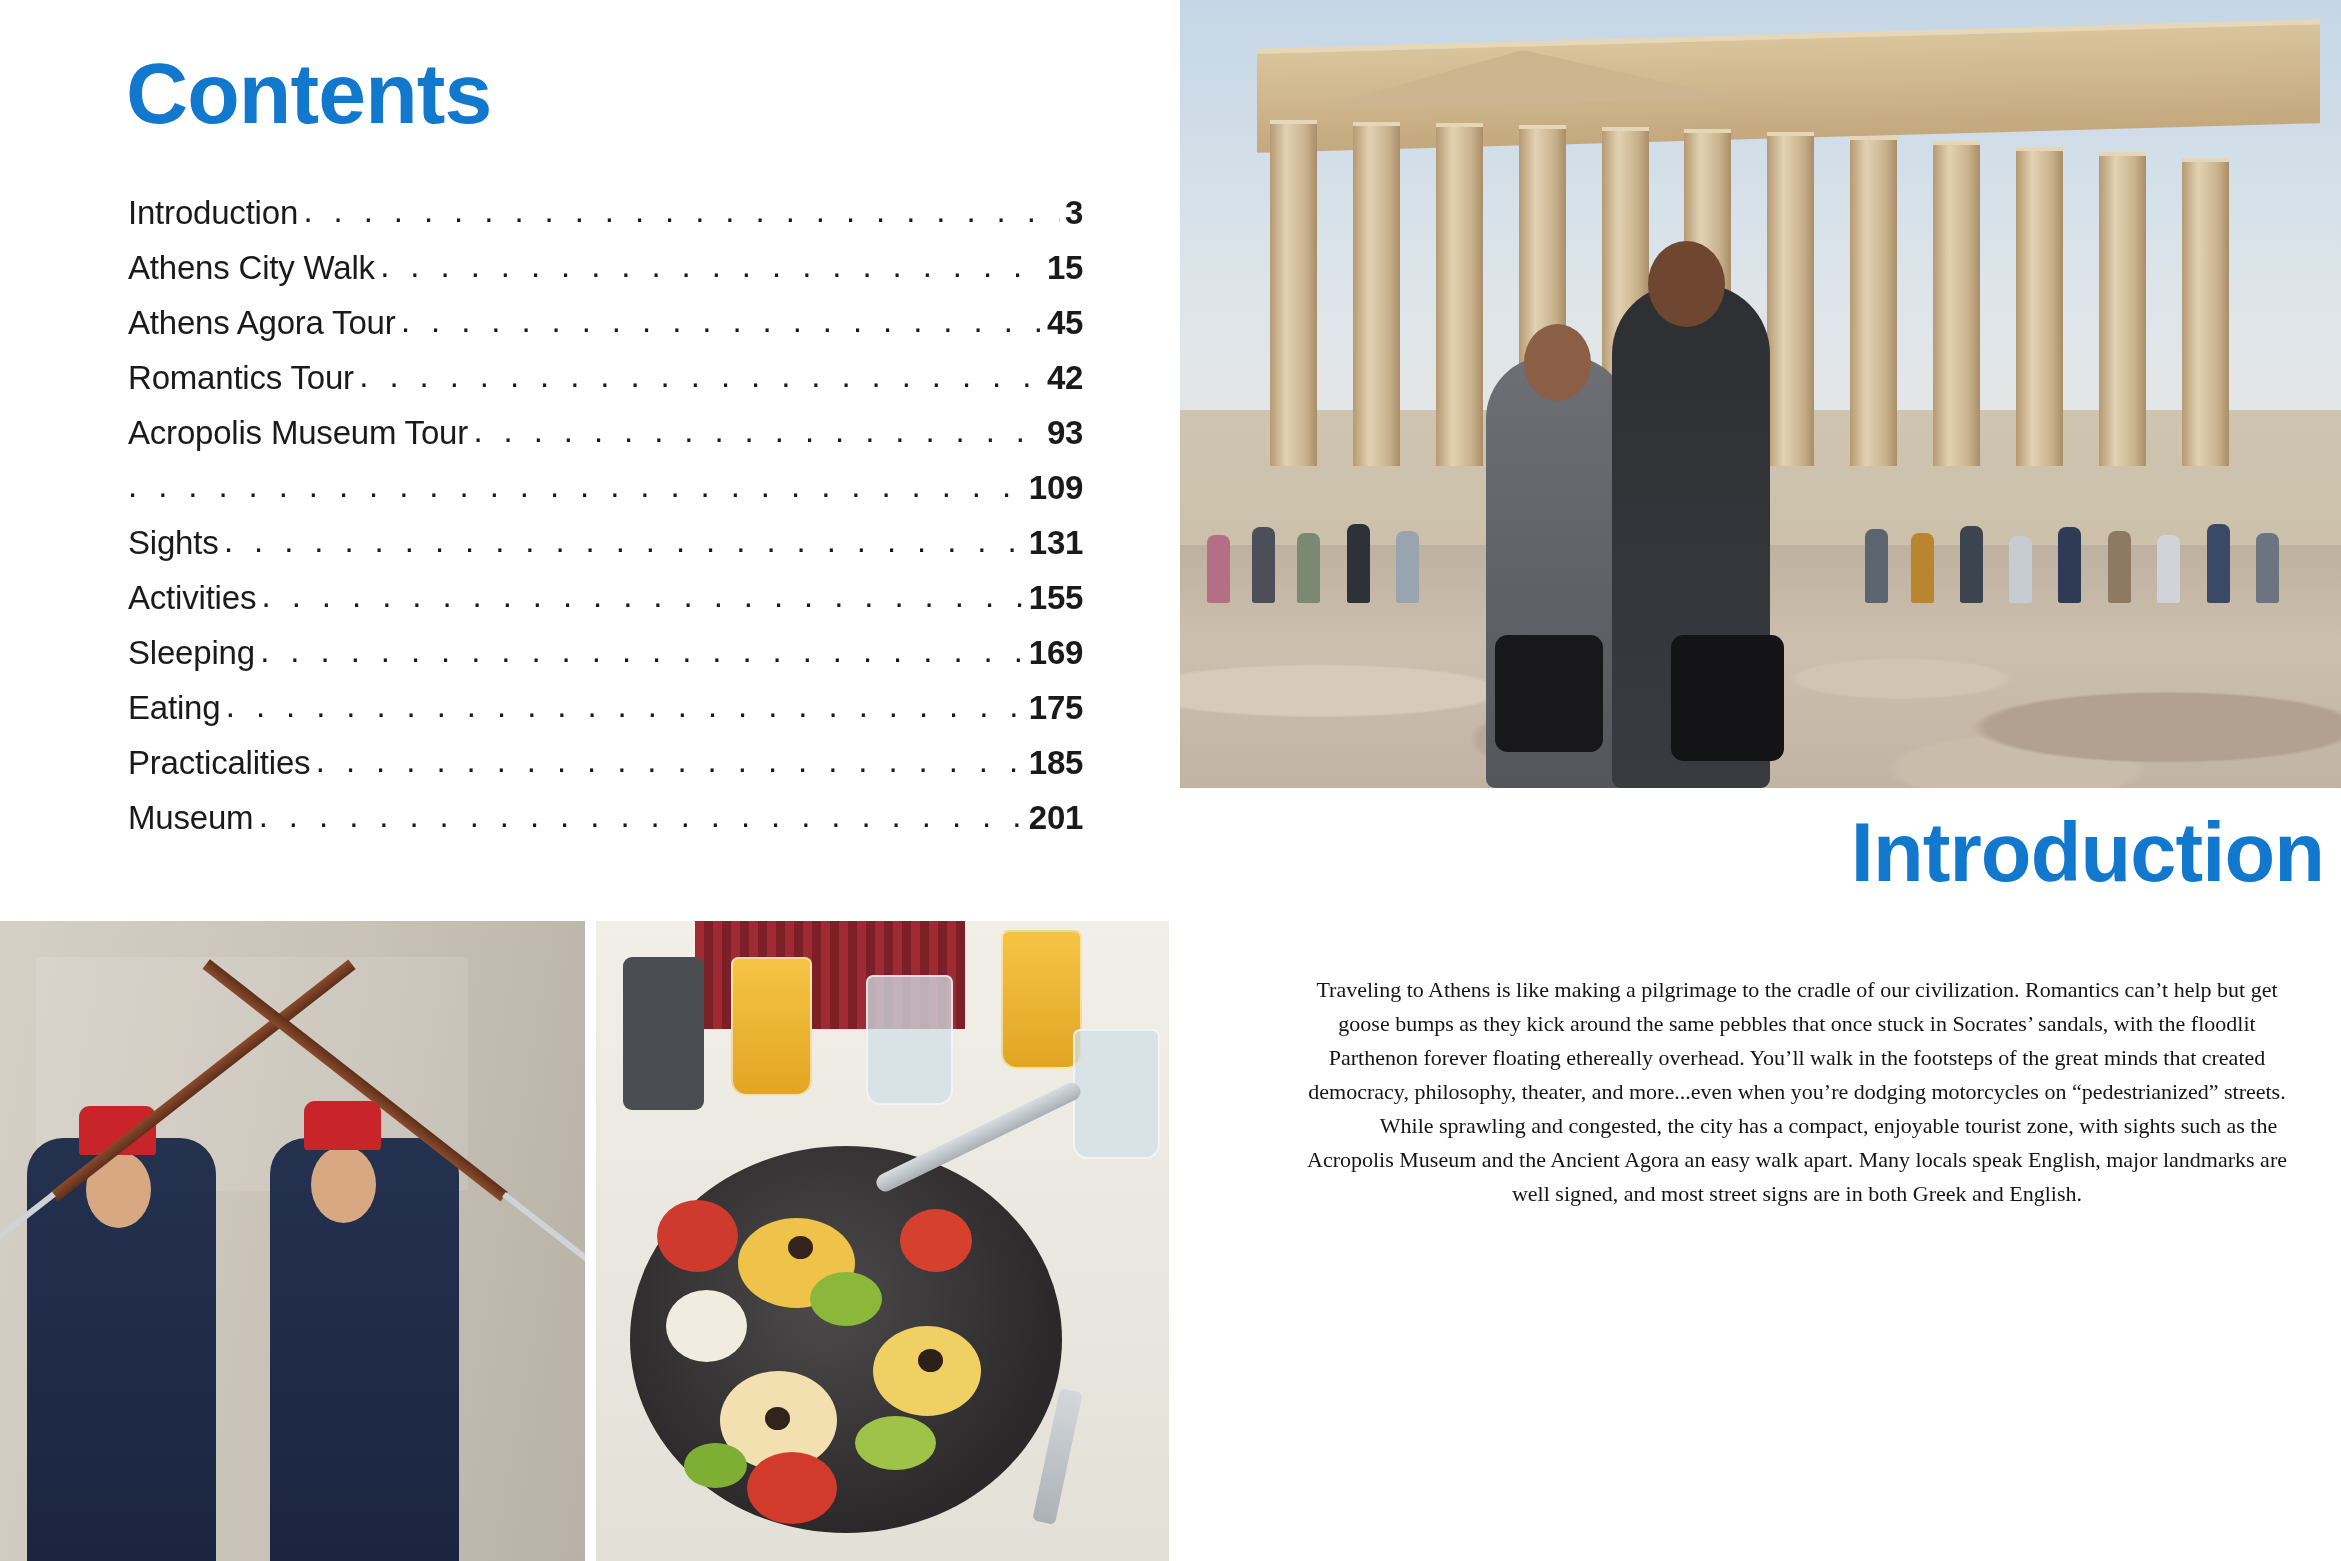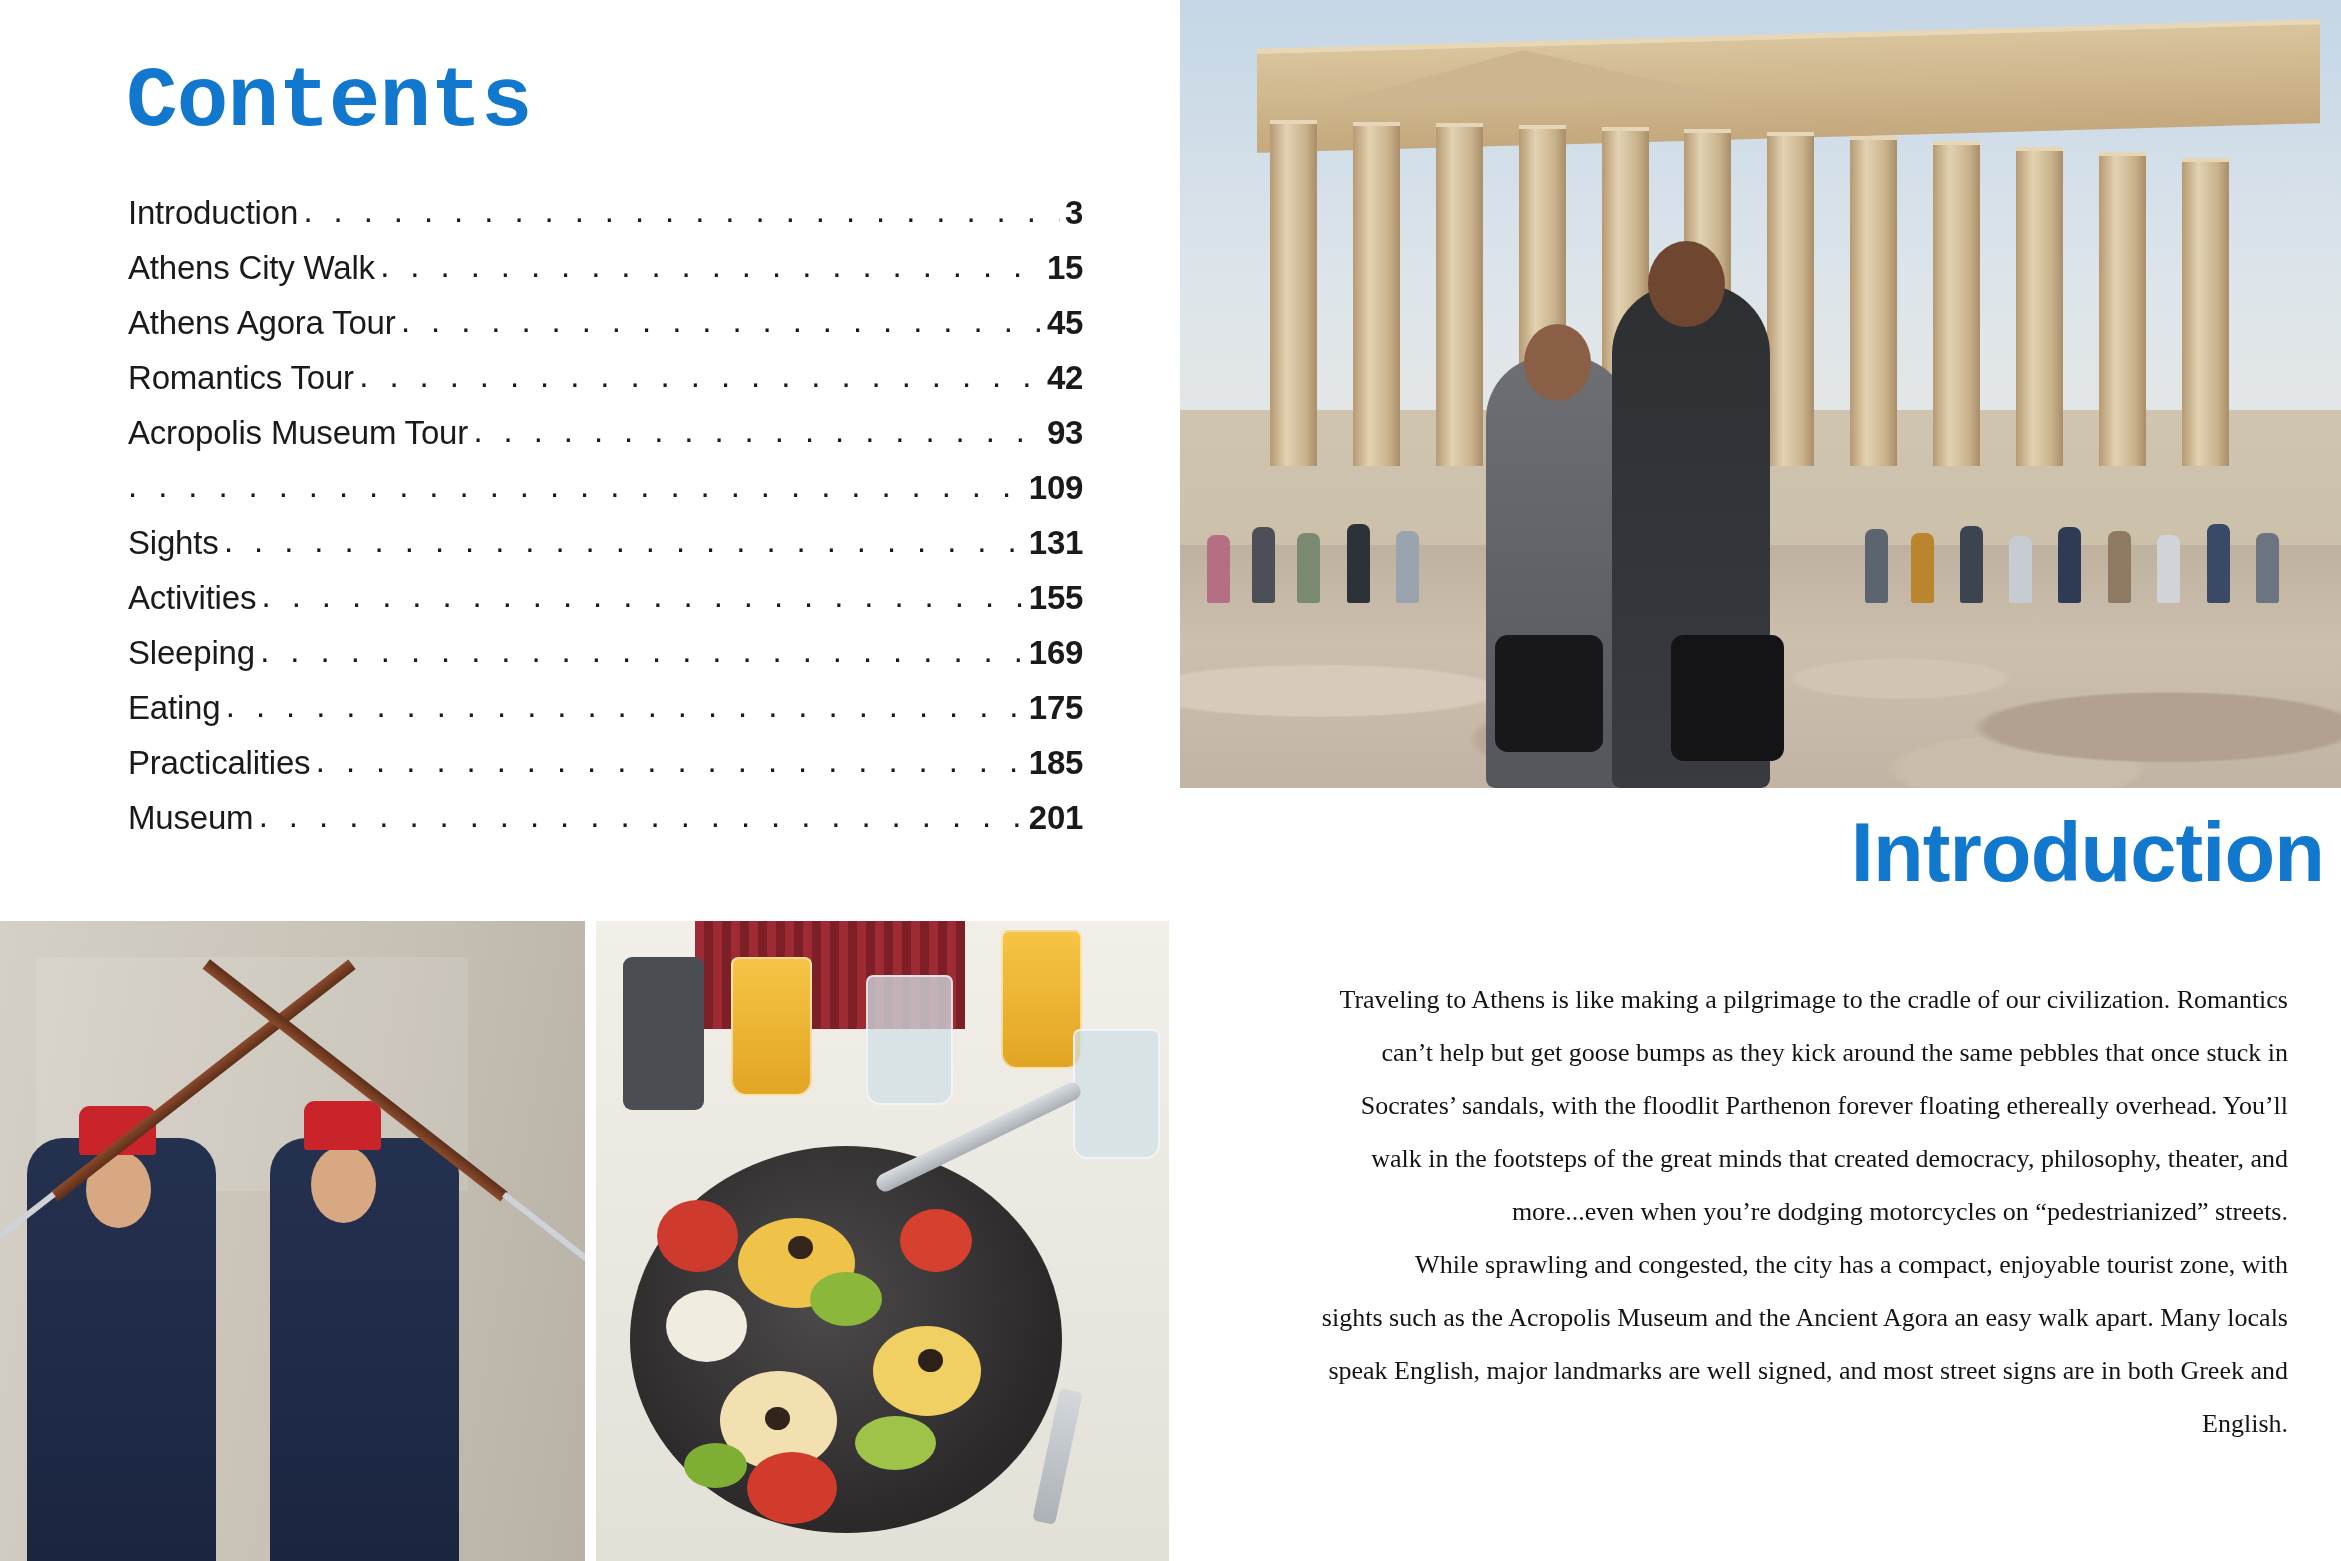--- a/index.html
+++ b/index.html
@@ -16,22 +16,22 @@
   }
 
   
   #contents-panel {
     position: absolute;
     left: 0; top: 0;
     width: 1171px; height: 910px;
   }
   #contents-title {
     position: absolute;
-    left: 126px; top: 59px;
-    font-family: Liberation Mono, monospace;
+    left: 126px; top: 50px;
+    font-family: Liberation Sans, sans-serif;
     font-weight: bold;
     font-size: 86px;
     letter-spacing: -0.9px;
     color: #1178cd;
     line-height: 1;
   }
   #toc-list {
     position: absolute;
     left: 128px; top: 194px;
     width: 955px;
@@ -254,24 +254,24 @@
     font-size: 83px;
     color: #1178cd;
     letter-spacing: -0.9px;
     line-height: 1;
   }
   #intro-body {
     position: absolute;
     left: 126px; top: 162px;
     width: 982px;
     font-family: "Liberation Serif", serif;
-    font-size: 26px;
-    line-height: 53px;
+    font-size: 22px;
+    line-height: 34px;
     color: #141414;
-    text-align: right;
+    text-align: center;
   }
   #intro-body p { margin: 0; }
   #intro-body p + p { text-indent: 63px; }
 </style>
 </head>
 <body>
 
 <div id="contents-panel">
   <div id="contents-title">Contents</div>
 

